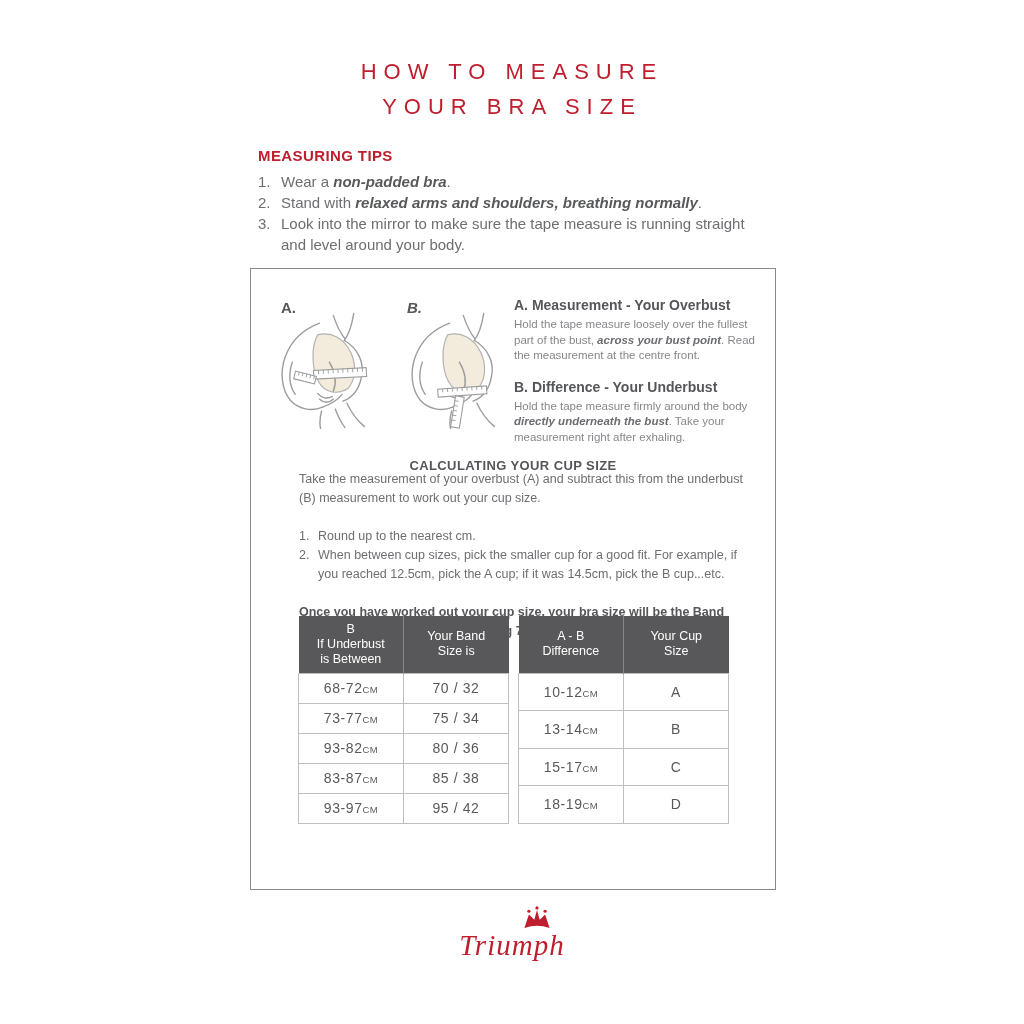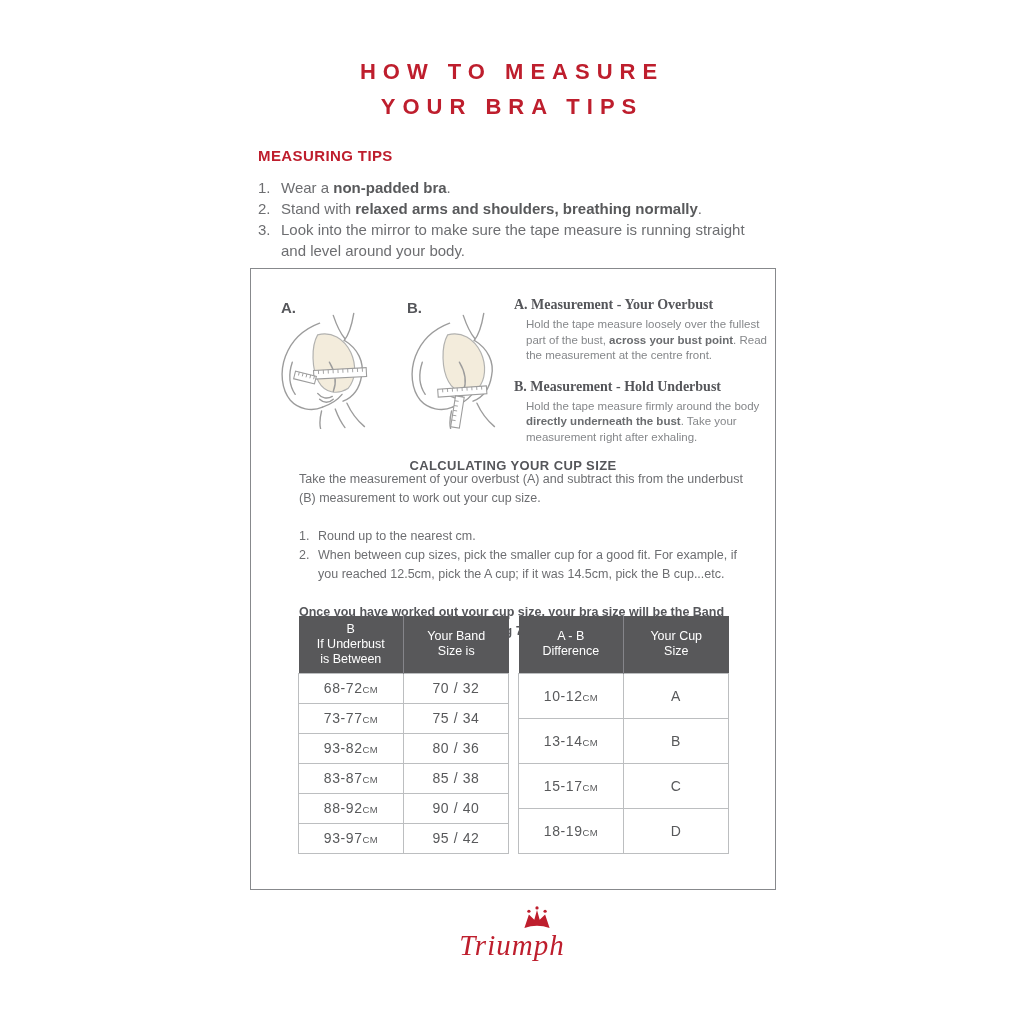--- a/index.html
+++ b/index.html
@@ -11,49 +11,49 @@
     --cell-border:#BCBEC0;
     --line:#9C9C9C;
     --beige:#F3ECDC;
   }
   *{box-sizing:border-box;}
   html,body{margin:0;padding:0;}
   body{
     width:1024px;height:1024px;background:#fff;position:relative;
     font-family:"Liberation Sans",sans-serif;color:var(--text);
   }
-  .b{font-weight:bold;color:#58595B;}
+  .b{font-weight:bold;color:#58595B;font-style:italic;}
 
   
   .page-title{
     position:absolute;top:54px;left:0;width:100%;text-align:center;
-    color:var(--red);font-weight:bold;font-size:22px;letter-spacing:7px;line-height:35px;
+    color:var(--red);font-weight:normal;font-size:22px;letter-spacing:7px;line-height:35px;
   }
 
   
   .tips{position:absolute;left:258px;top:147px;width:505px;}
-  .tips-heading{color:var(--red);font-weight:bold;font-size:15px;letter-spacing:.4px;margin:0 0 13px 0;}
+  .tips-heading{color:var(--red);font-weight:bold;font-size:15px;letter-spacing:.4px;margin:0 0 7px 0;}
   .tip{display:flex;font-size:15px;line-height:21px;color:var(--text);}
   .tip .num{width:23px;flex:none;}
 
   
   .panel{
     position:absolute;left:250px;top:268px;width:526px;height:622px;
     border:1px solid #87898C;background:#fff;
   }
   .fig-label{position:absolute;font-size:15px;font-weight:bold;color:var(--dark);}
   .fig-label.a{left:30px;top:30px;}
   .fig-label.b{left:156px;top:30px;}
   .fig{position:absolute;width:122px;height:118px;}
   .fig.a{left:12px;top:42px;}
   .fig.b{left:142px;top:42px;}
 
   .measure-info{position:absolute;left:263px;top:28px;width:254px;}
-  .mi-heading{font-size:14px;font-weight:bold;color:var(--dark);margin:0 0 4px 0;font-family:Liberation Serif, serif;}
-  .mi-text{font-size:11.5px;line-height:15.5px;color:var(--light);margin:0 0 15px 12px;}
+  .mi-heading{font-size:14px;font-weight:bold;color:var(--dark);margin:0 0 4px 0;}
+  .mi-text{font-size:11.5px;line-height:15.5px;color:var(--light);margin:0 0 15px 0;}
   .mi-text .b{color:#6A6C6F;}
 
   .calc-heading{
     position:absolute;top:189px;left:0;width:100%;text-align:center;
     font-size:13px;font-weight:bold;letter-spacing:.4px;color:var(--dark);
   }
   .calc-body{position:absolute;left:48px;top:201px;width:452px;font-size:12.5px;line-height:19px;color:var(--text);}
   .calc-intro{margin:0;}
   .calc-steps{margin-top:19px;}
   .step{display:flex;}
@@ -86,21 +86,21 @@
   svg .ln{fill:none;stroke:var(--line);stroke-width:1.4;stroke-linecap:round;}
   svg .bra{fill:var(--beige);stroke:#B2B2B0;stroke-width:1.2;}
   svg .tape{fill:#fff;stroke:var(--line);stroke-width:1.1;}
   svg .tick{stroke:var(--line);stroke-width:0.9;}
 </style>
 </head>
 <body>
 
 <div class="page-title">
   <div>HOW TO MEASURE</div>
-  <div>YOUR BRA TIPS</div>
+  <div>YOUR BRA SIZE</div>
 </div>
 
 <div class="tips">
   <div class="tips-heading">MEASURING TIPS</div>
   <div class="tip">
     <span class="num">1.</span>
     <span><span>Wear a </span><span class="b">non-padded bra</span><span>.</span></span>
   </div>
   <div class="tip">
     <span class="num">2.</span>
@@ -162,21 +162,21 @@
       <g transform="rotate(9 66 100)">
         <rect class="tape" x="62" y="87" width="9" height="32"></rect>
         <path class="tick" d="M62,92 h4 M62,97 h4 M62,102 h4 M62,107 h4 M62,112 h4"></path>
       </g>
     </svg>
   </div>
 
   <div class="measure-info">
     <p class="mi-heading">A. Measurement - Your Overbust</p>
     <p class="mi-text"><span>Hold the tape measure loosely over the fullest part of the bust, </span><span class="b">across your bust point</span><span>. Read the measurement at the centre front.</span></p>
-    <p class="mi-heading">B. Measurement - Hold Underbust</p>
+    <p class="mi-heading">B. Difference - Your Underbust</p>
     <p class="mi-text"><span>Hold the tape measure firmly around the body </span><span class="b">directly underneath the bust</span><span>. Take your measurement right after exhaling.</span></p>
   </div>
 
   <div class="calc-heading">CALCULATING YOUR CUP SIZE</div>
   <div class="calc-body">
     <p class="calc-intro">Take the measurement of your overbust (A) and subtract this from the underbust (B) measurement to work out your cup size.</p>
     <div class="calc-steps">
       <div class="step">
         <span class="num">1.</span>
         <span>Round up to the nearest cm.</span>
@@ -215,24 +215,20 @@
           </tr>
           <tr>
             <td><span>93-82</span><span class="unit">CM</span></td>
             <td>80 / 36</td>
           </tr>
           <tr>
             <td><span>83-87</span><span class="unit">CM</span></td>
             <td>85 / 38</td>
           </tr>
           <tr>
-            <td><span>88-92</span><span class="unit">CM</span></td>
-            <td>90 / 40</td>
-          </tr>
-          <tr>
             <td><span>93-97</span><span class="unit">CM</span></td>
             <td>95 / 42</td>
           </tr>
         </tbody>
     </table>
     <table>
       <thead>
         <tr>
           <th>
               <div>A - B</div>

